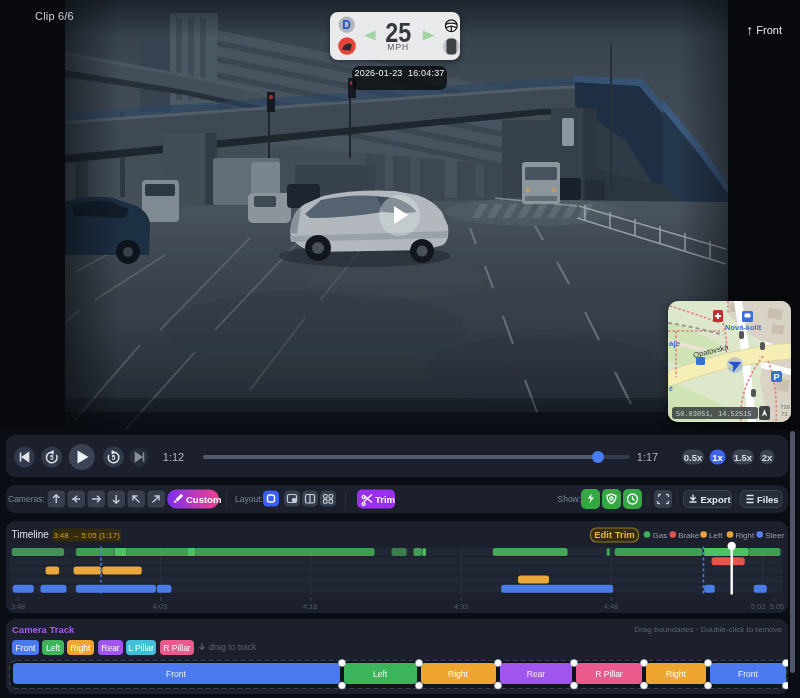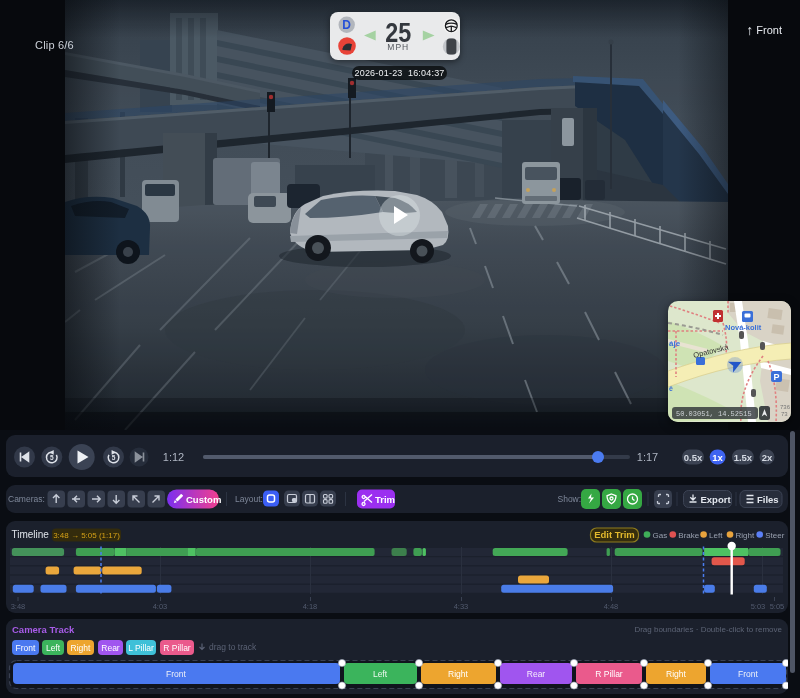--- a/index.html
+++ b/index.html
@@ -1,26 +1,26 @@
 <!DOCTYPE html>
 <html><head>
 <meta charset="utf-8">
 <style>
   * { margin:0; padding:0; box-sizing:border-box; }
   html,body { width:800px; height:698px; background:#0a0d13; overflow:hidden;
     font-family:"Liberation Sans", sans-serif; position:relative; }
   .abs { position:absolute; }
   
   #video { left:65px; top:0; width:663px; height:430px; overflow:hidden; background:#454f58; }
-  #cliptxt { left:35px; top:10px; font-size:11px; color:#ccd1d9; letter-spacing:.2px;margin-top:29px; }
+  #cliptxt { left:35px; top:10px; font-size:11px; color:#ccd1d9; letter-spacing:.2px; }
   #fronttxt { right:18px; top:22px; font-size:11px; color:#e8ebf0; }
   
   #speedcard { left:330px; top:12px; width:130px; height:48px; background:#e9eaeb; border-radius:8px;
      box-shadow:0 2px 6px rgba(0,0,0,.45); }
-  #datebadge { left:352px; top:66px; height:14px; background:rgba(8,10,12,.78); border-radius:7px;
+  #datebadge { left:352px; top:66px; height:24px; background:rgba(8,10,12,.78); border-radius:7px;
      color:#f0f2f4; font-size:9px; text-align:center; line-height:14px; white-space:nowrap; padding:0 2.5px; letter-spacing:.2px; }
   #playbtn { left:379px; top:195px; width:41px; height:41px; border-radius:50%; background:rgba(222,228,232,0.42); }
   #playbtn:after { content:""; position:absolute; left:15px; top:11px;
      border-left:14px solid #fff; border-top:9px solid transparent; border-bottom:9px solid transparent; }
   
   #map { left:668px; top:301px; width:123px; height:121px; border-radius:10px; overflow:hidden;
      box-shadow:0 3px 10px rgba(0,0,0,.5); }
   
   .card { left:6px; width:782px; background:#1b202c; border-radius:9px; }
   #card1 { top:435px; height:42px; }

